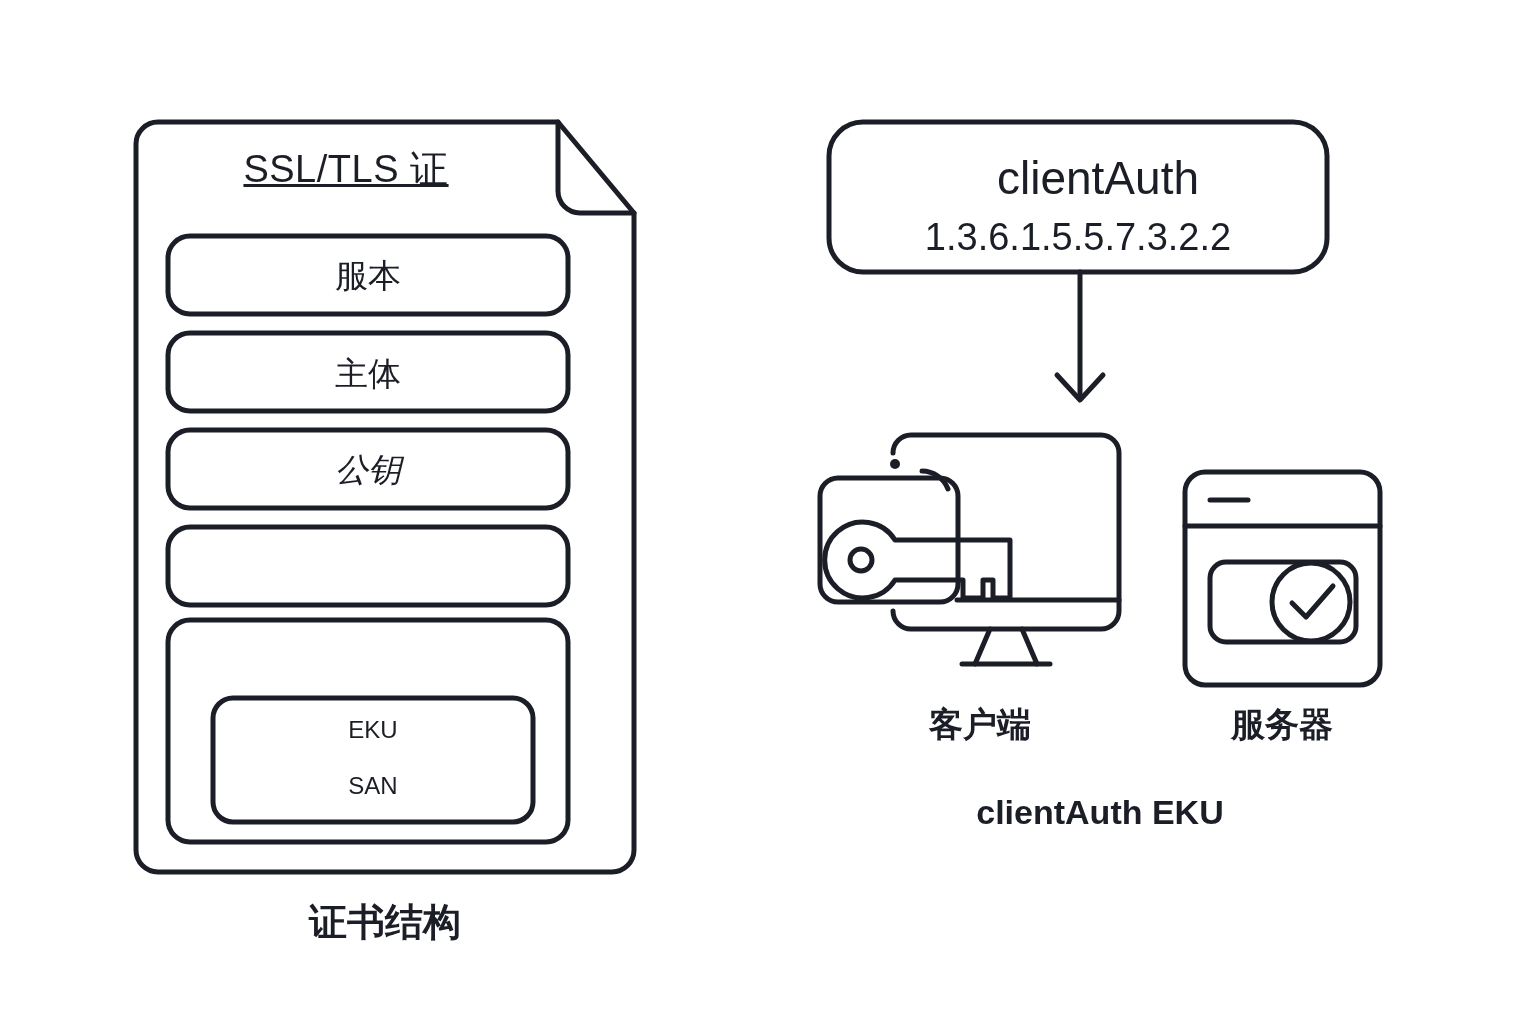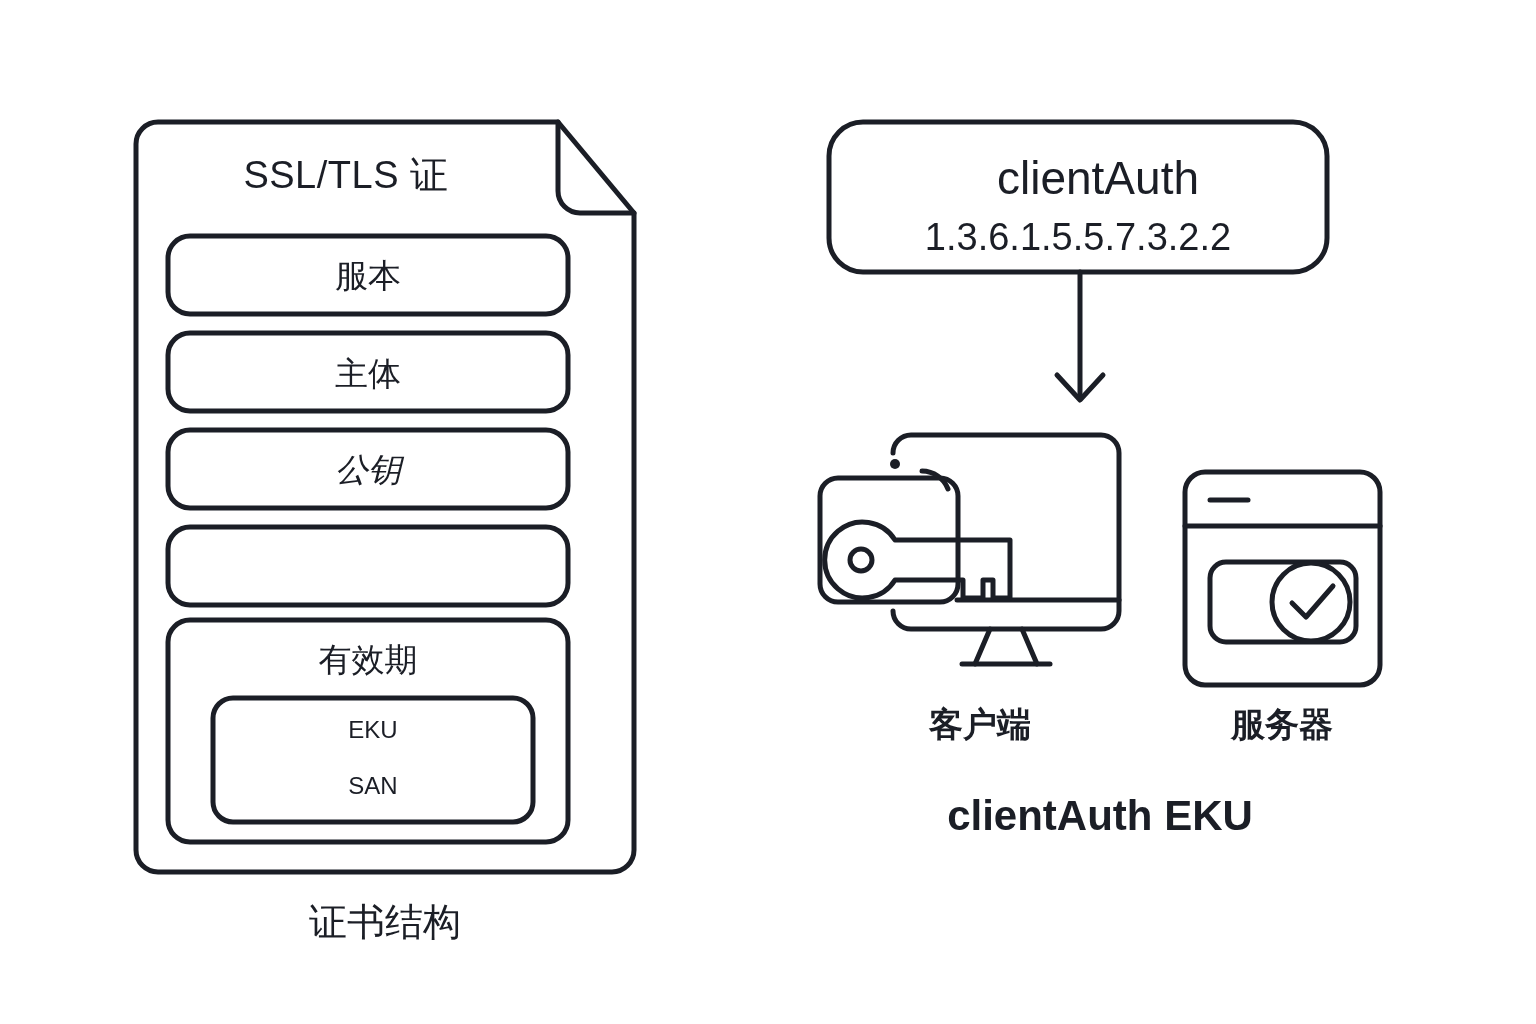--- a/index.html
+++ b/index.html
@@ -42,34 +42,34 @@
     letter-spacing: 0.5px;
   }
   .field-label {
     font-size: 33px;
   }
   .eku-label {
     font-size: 24px;
   }
   .cap-main {
     font-size: 38px;
-    font-weight: 400;
+    font-weight: 700;
   }
   .box-title {
     font-size: 46px;
   }
   .box-oid {
     font-size: 38px;
   }
   .node-label {
     font-size: 34px;
     font-weight: 700;
   }
   .footer-en {
-    font-size: 42px;
+    font-size: 34px;
     font-weight: 700;
   }
   .footer-cn {
     font-size: 38px;
     font-weight: 700;
   }
 </style>
 </head>
 <body>
 
@@ -153,27 +153,26 @@
         <line x1="1185" y1="526" x2="1380" y2="526"></line>
         <line x1="1210" y1="500" x2="1248" y2="500"></line>
         <rect x="1210" y="562" width="146" height="80" rx="16" ry="16"></rect>
         <circle cx="1311" cy="602" r="39"></circle>
         <polyline points="1292,603 1306,617 1333,586"></polyline>
       </g>
 
     </g>
   </svg>
 
-  <div class="txt doc-title" style="left:136px; top:156px; width:420px;">SSL/TLS 证</div>
+  <div class="txt doc-title" style="left:136px; top:150px; width:420px;text-decoration:underline;">SSL/TLS 证</div>
 
   <div class="txt field-label" style="left:168px; top:259px; width:400px;">服本</div>
   <div class="txt field-label" style="left:168px; top:357px; width:400px;">主体</div>
   <div class="txt field-label" style="left:168px; top:453px; width:400px;font-style:italic;">公钥</div>
 
-  <div class="txt field-label" style="left:168px; top:643px; width:400px;">有效期</div>
 
   <div class="txt eku-label" style="left:213px; top:718px; width:320px;">EKU</div>
   <div class="txt eku-label" style="left:213px; top:774px; width:320px;">SAN</div>
 
   <div class="txt cap-main" style="left:135px; top:903px; width:500px;">证书结构</div>
 
   <div class="txt box-title" style="left:849px; top:155px; width:498px;">clientAuth</div>
   <div class="txt box-oid" style="left:829px; top:218px; width:498px;">1.3.6.1.5.5.7.3.2.2</div>
 
   <div class="txt node-label" style="left:840px; top:707px; width:280px;">客户端</div>

